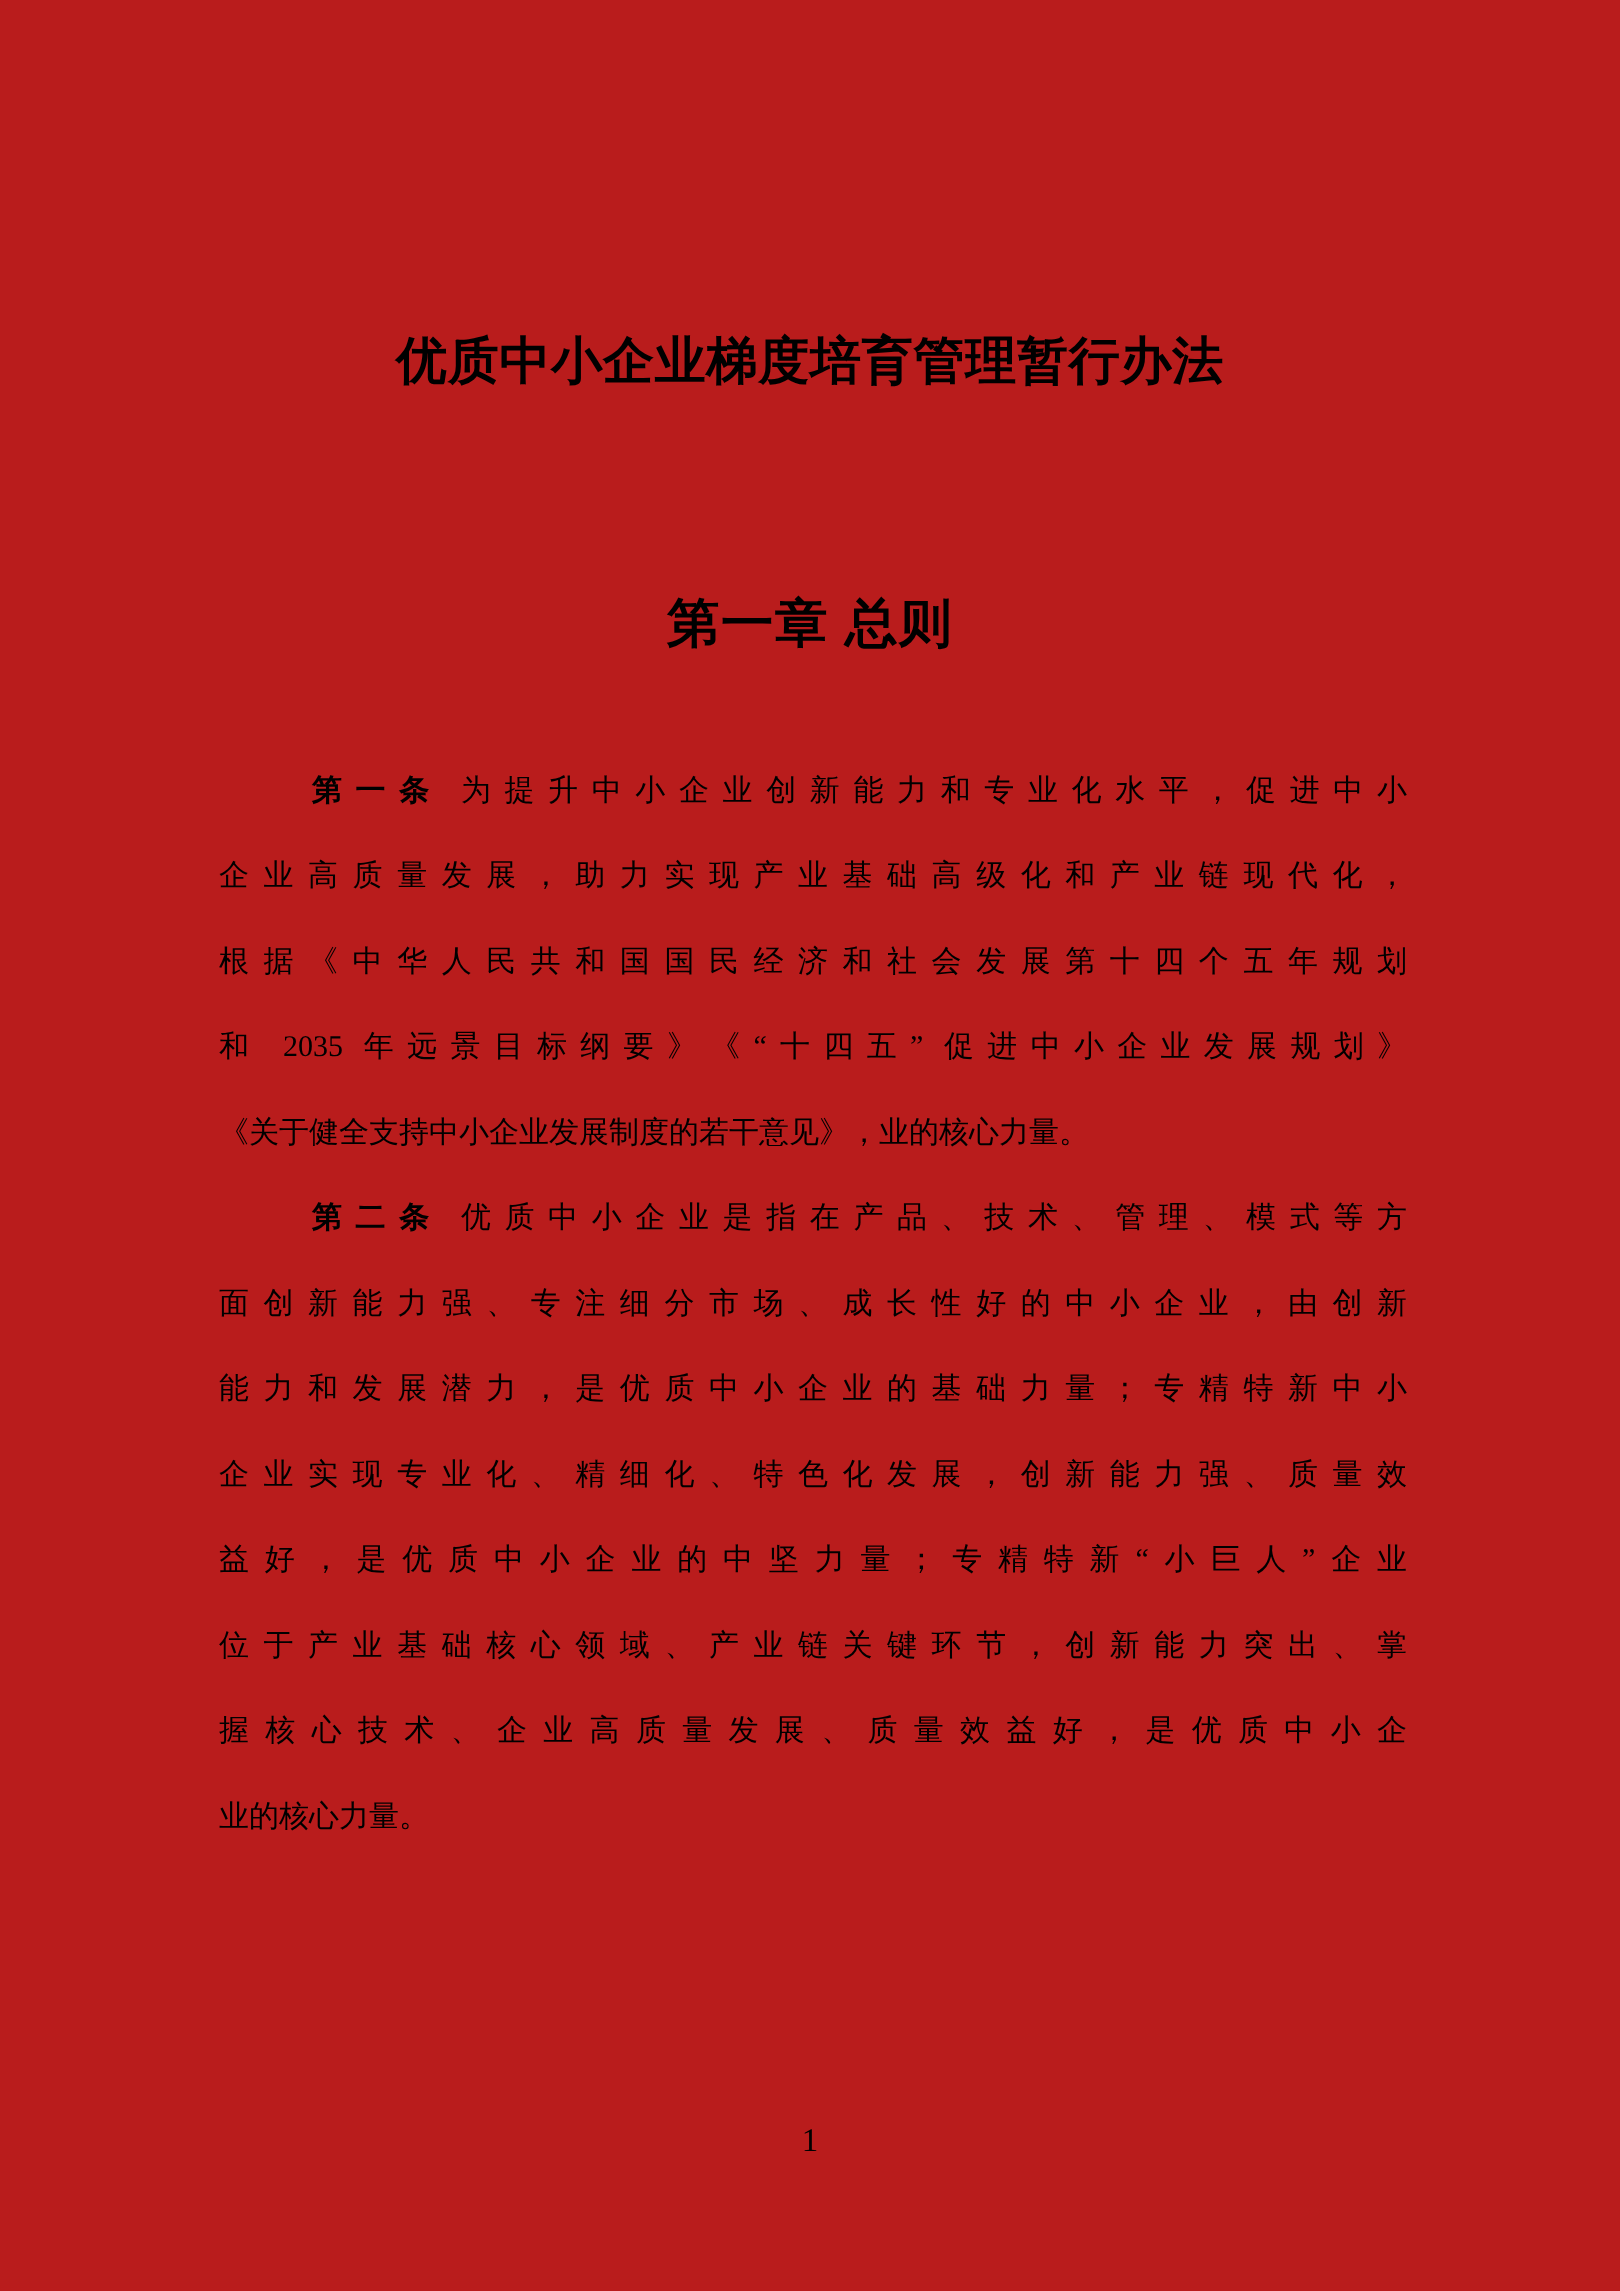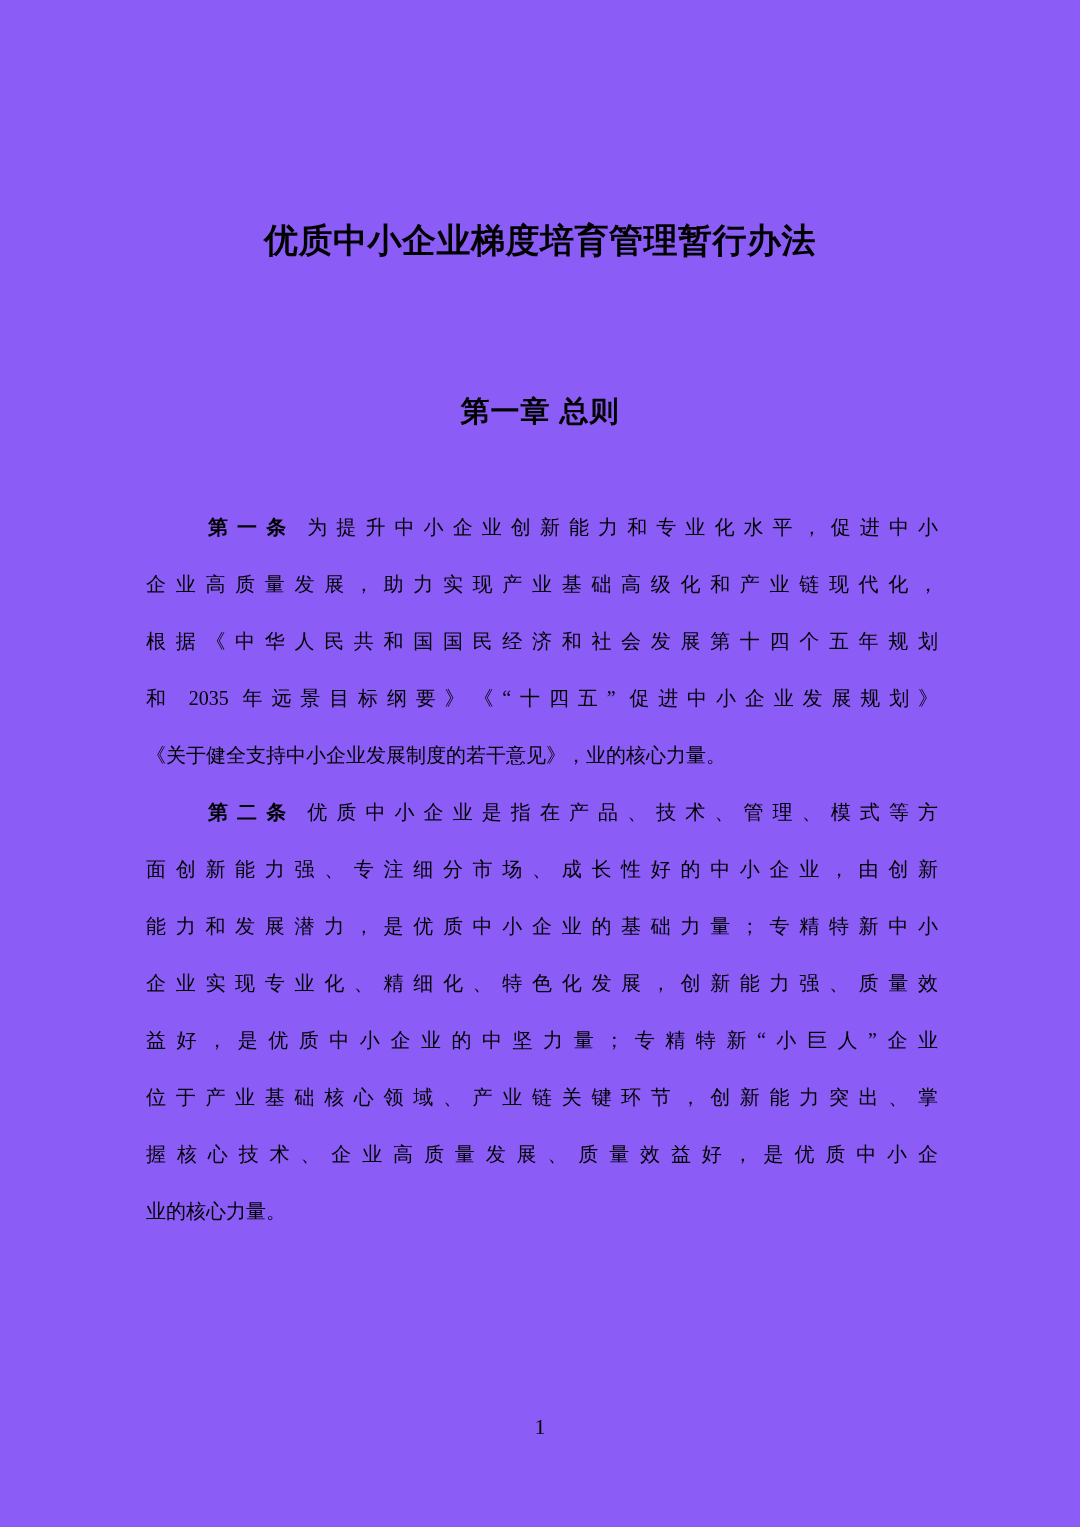--- a/index.html
+++ b/index.html
@@ -5,21 +5,21 @@
   html, body {
     margin: 0;
     padding: 0;
     background: #ffffff;
   }
   .page {
     position: relative;
     width: 1080px;
     height: 1527px;
     margin: 0 auto;
-    background: #8b5cf6;
+    background: #b91c1c;
     color: #000000;
     overflow: hidden;
   }
   .doc-title {
     position: absolute;
     top: 218px;
     left: 0;
     right: 0;
     margin: 0;
     text-align: center;
@@ -31,21 +31,21 @@
   }
   .chapter-heading {
     position: absolute;
     top: 392px;
     left: 0;
     right: 0;
     margin: 0;
     text-align: center;
     font-family: "Liberation Sans", "DejaVu Sans", sans-serif;
     font-weight: bold;
-    font-size: 29px;
+    font-size: 35px;
     letter-spacing: 1px;
     color: #000000;
   }
   .doc-body {
     position: absolute;
     top: 499px;
     left: 146px;
     width: 792px;
     font-family: "Liberation Serif", "DejaVu Serif", serif;
     font-size: 20px;

